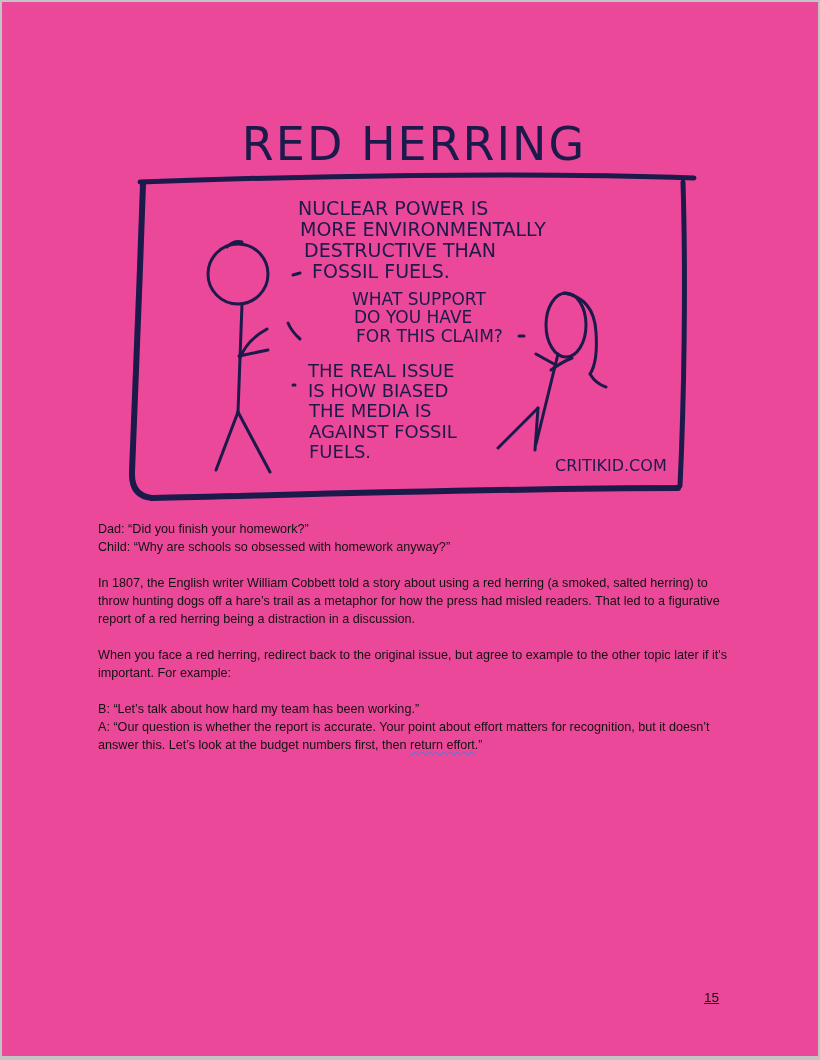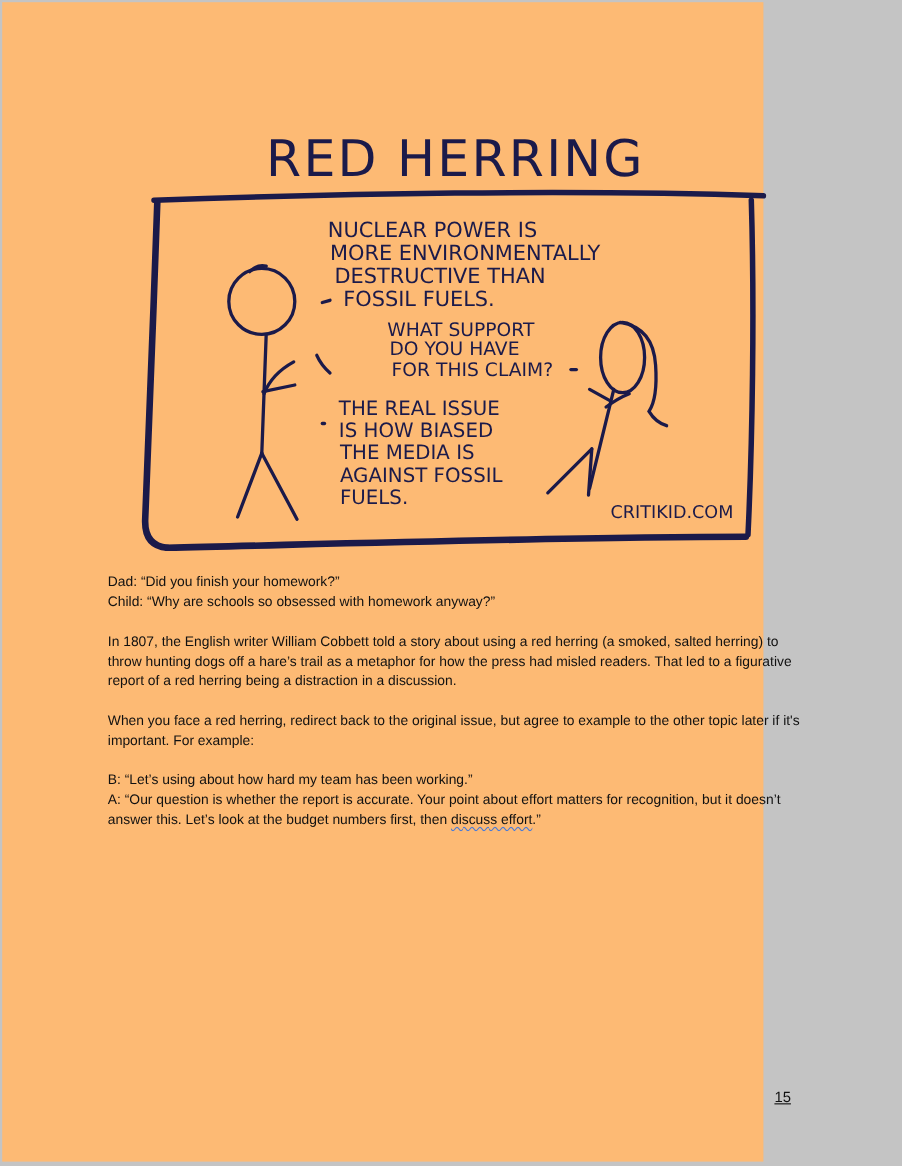--- a/index.html
+++ b/index.html
@@ -10,23 +10,23 @@
     body {
       width: 820px;
       height: 1060px;
       position: relative;
       overflow: hidden;
     }
     .page {
       position: absolute;
       left: 2px;
       top: 2px;
-      width: 692px;
+      width: 816px;
       height: 1054px;
-      background: #fdba74;
+      background: #ec4899;
     }
     .cartoon {
       position: absolute;
       left: 0;
       top: 0;
       width: 816px;
       height: 510px;
     }
     .cartoon svg {
       position: absolute;
@@ -140,19 +140,19 @@
   </div>
 
   <div class="body-text">
     <p>
       <span class="line">Dad: “Did you finish your homework?”</span>
       <span class="line">Child: “Why are schools so obsessed with homework anyway?”</span>
     </p>
     <p>In 1807, the English writer William Cobbett told a story about using a red herring (a smoked, salted herring) to throw hunting dogs off a hare’s trail as a metaphor for how the press had misled readers. That led to a figurative report of a red herring being a distraction in a discussion.</p>
     <p>When you face a red herring, redirect back to the original issue, but agree to example to the other topic later if it's important. For example:</p>
     <p>
-      <span class="line">B: “Let’s using about how hard my team has been working.”</span>
-      <span class="line"><span>A: “Our question is whether the report is accurate. Your point about effort matters for recognition, but it doesn’t answer this. Let’s look at the budget numbers first, then </span><span class="spell-blue">discuss effort</span><span>.”</span></span>
+      <span class="line">B: “Let’s talk about how hard my team has been working.”</span>
+      <span class="line"><span>A: “Our question is whether the report is accurate. Your point about effort matters for recognition, but it doesn’t answer this. Let’s look at the budget numbers first, then </span><span class="spell-blue">return effort</span><span>.”</span></span>
     </p>
   </div>
 
   <div class="page-number">15</div>
 </div>
 
 </body></html>

